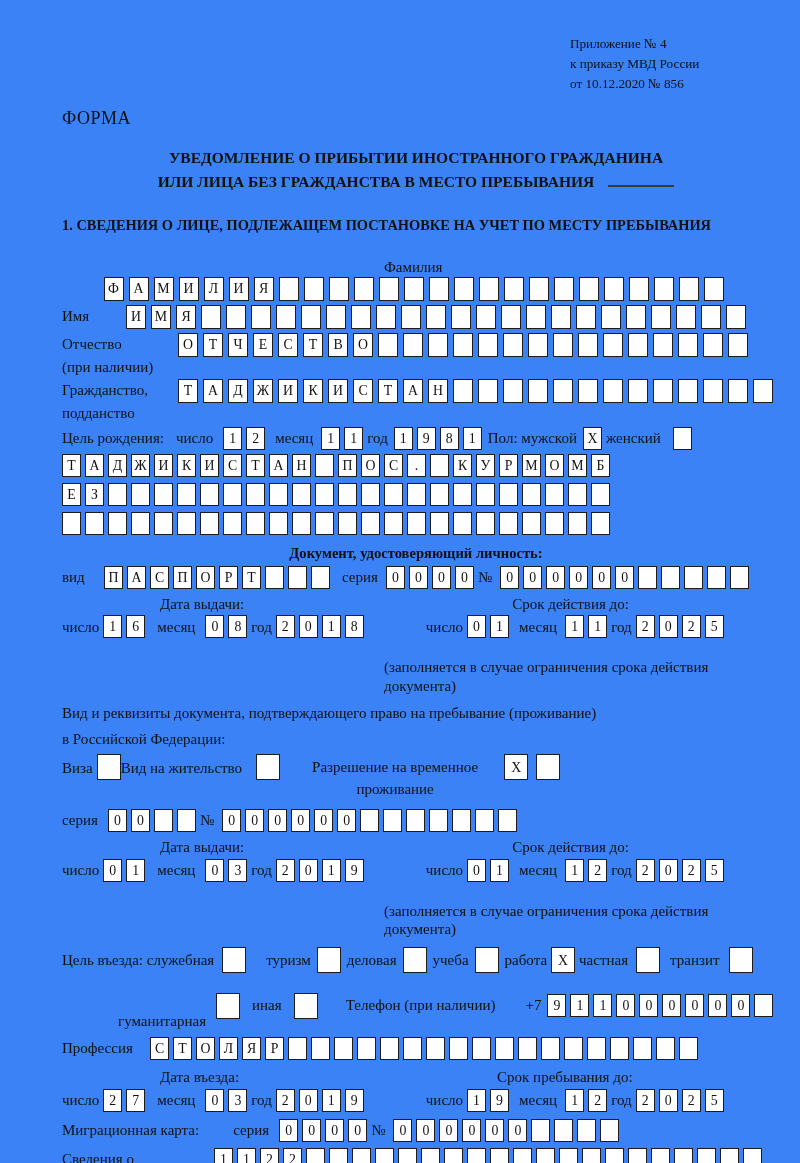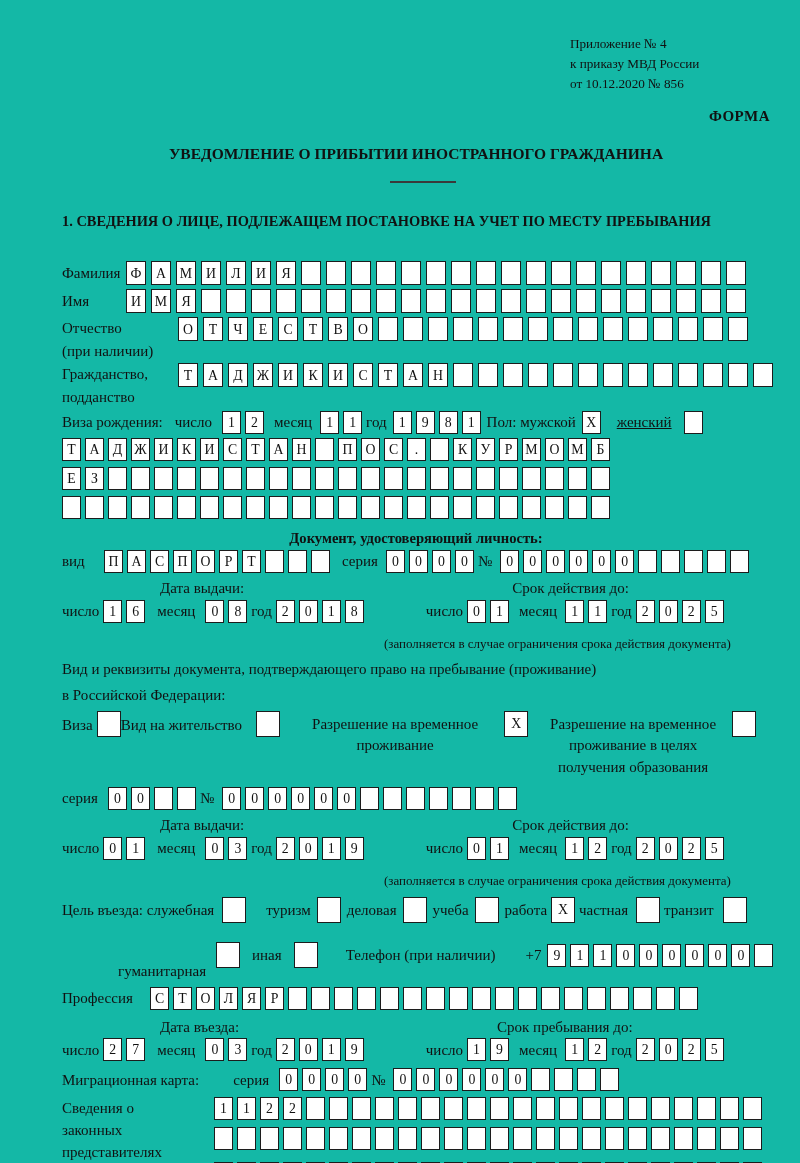--- a/index.html
+++ b/index.html
@@ -1,61 +1,61 @@
 <!DOCTYPE html>
 <html><head>
 <meta charset="utf-8">
 <style>
   html,body{margin:0;padding:0;background:#fff;}
   .page{
     width:800px;height:1163px;box-sizing:border-box;overflow:hidden;
-    padding:34px 30px 0 62px;background:#14b8a6;color:#111;
+    padding:34px 30px 0 62px;background:#3b82f6;color:#111;
     font-family:"Liberation Serif","DejaVu Serif",serif;font-size:15px;line-height:1.25;
   }
   .pre{white-space:pre-line;}
   .appendix{margin-left:508px;font-size:13.2px;line-height:1.5;}
   .revision{margin-left:508px;font-size:12.6px;line-height:1.45;margin-top:3px;}
-  .form-word{text-align:right;font-weight:bold;margin-top:14px;letter-spacing:.5px;font-size:15px;}
+  .form-word{text-align:left;font-weight:normal;margin-top:14px;letter-spacing:.5px;font-size:18px;}
   .title{ text-align:center;font-weight:bold;font-size:15.5px;line-height:1.55;margin-top:16px;}
   .blank-line{display:inline-block;width:66px;border-bottom:2px solid #3a3a3a;margin-left:14px;vertical-align:baseline;}
   .section1{font-weight:bold;font-size:14.4px;margin-top:22px;}
   .row{display:flex;align-items:center;margin-top:4px;}
   .rowt{display:flex;align-items:flex-start;}
   .lbl{flex:none;}
   .cells{display:inline-flex;flex:none;}
   .cell{
     flex:none;box-sizing:border-box;width:20px;height:24px;margin-right:5px;
     border:1.6px solid #1c1c1c;display:inline-flex;align-items:center;justify-content:center;
     font-size:13.8px;background:#fff;
   }
   .sm .cell{width:19px;height:23px;margin-right:4px;}
   .caps{display:flex;margin-top:6px;}
-  .note{font-size:13px;margin-top:13px;}
+  .note{font-size:15px;margin-top:20px;}
   .chk .cell{width:24px;height:26px;margin-right:0;}
   .ctr{text-align:center;}
   .bold{font-weight:bold;}
 </style>
 </head>
 <body>
 
 <div class="page">
 
   <div class="appendix pre">Приложение № 4
 к приказу МВД России
 от 10.12.2020 № 856</div>
   <div class="form-word">ФОРМА</div>
 
   <div class="title">
     <div>УВЕДОМЛЕНИЕ О ПРИБЫТИИ ИНОСТРАННОГО ГРАЖДАНИНА</div>
-    <div><span class="blank-line"></span></div>
+    <div><span>ИЛИ ЛИЦА БЕЗ ГРАЖДАНСТВА В МЕСТО ПРЕБЫВАНИЯ</span><span class="blank-line"></span></div>
   </div>
 
   <div class="section1">1. СВЕДЕНИЯ О ЛИЦЕ, ПОДЛЕЖАЩЕМ ПОСТАНОВКЕ НА УЧЕТ ПО МЕСТУ ПРЕБЫВАНИЯ</div>
 
-  <div class="row" style="margin-top:31px;">
+  <div class="row" style="margin-top:24px;flex-direction:column;">
     <span class="lbl" style="width:64px;">Фамилия</span>
     <span class="cells">
         <span class="cell">Ф</span>
         <span class="cell">А</span>
         <span class="cell">М</span>
         <span class="cell">И</span>
         <span class="cell">Л</span>
         <span class="cell">И</span>
         <span class="cell">Я</span>
         <span class="cell"></span>
@@ -165,21 +165,21 @@
         <span class="cell"></span>
         <span class="cell"></span>
         <span class="cell"></span>
         <span class="cell"></span>
         <span class="cell"></span>
         <span class="cell"></span>
       </span>
   </div>
 
   <div class="row" style="margin-top:2px;">
-    <span class="lbl">Виза рождения:</span>
+    <span class="lbl">Цель рождения:</span>
     <span class="lbl" style="margin-left:12px;">число</span>
     <span class="cells sm" style="margin-left:10px;">
         <span class="cell">1</span>
         <span class="cell">2</span>
       </span>
     <span class="lbl" style="margin-left:6px;">месяц</span>
     <span class="cells sm" style="margin-left:8px;">
         <span class="cell">1</span>
         <span class="cell">1</span>
       </span>
@@ -187,21 +187,21 @@
     <span class="cells sm" style="margin-left:6px;">
         <span class="cell">1</span>
         <span class="cell">9</span>
         <span class="cell">8</span>
         <span class="cell">1</span>
       </span>
     <span class="lbl" style="margin-left:2px;">Пол: мужской</span>
     <span class="cells sm" style="margin-left:6px;">
         <span class="cell">X</span>
       </span>
-    <span class="lbl" style="margin-left:12px;text-decoration:underline;">женский</span>
+    <span class="lbl" style="">женский</span>
     <span class="cells sm" style="margin-left:12px;">
         <span class="cell"></span>
       </span>
   </div>
 
   <div class="rowt" style="margin-top:4px;">
     <span>
       <div class="cells sm">
           <span class="cell">Т</span>
           <span class="cell">А</span>
@@ -373,21 +373,20 @@
         <span class="cell"></span>
       </span>
     <span class="lbl" style="margin-top:5px;">Вид на жительство</span>
     <span class="cells chk" style="margin-left:14px;">
         <span class="cell"></span>
       </span>
     <span class="lbl ctr" style="margin-left:16px;width:198px;line-height:1.45;margin-top:3px;">Разрешение на временное проживание</span>
     <span class="cells chk" style="margin-left:10px;">
         <span class="cell">X</span>
       </span>
-    <span class="lbl ctr" style="margin-left:14px;width:182px;line-height:1.45;margin-top:3px;">Разрешение на временное проживание в целях получения образования</span>
     <span class="cells chk" style="margin-left:8px;">
         <span class="cell"></span>
       </span>
   </div>
 
   <div class="row" style="margin-top:8px;">
     <span class="lbl">серия</span>
     <span class="cells sm" style="margin-left:10px;">
         <span class="cell">0</span>
         <span class="cell">0</span>
@@ -472,21 +471,21 @@
         <span class="cell"></span>
       </span>
     <span class="lbl" style="margin-left:6px;">работа</span>
     <span class="cells chk" style="margin-left:4px;">
         <span class="cell">X</span>
       </span>
     <span class="lbl" style="margin-left:4px;">частная</span>
     <span class="cells chk" style="margin-left:8px;">
         <span class="cell"></span>
       </span>
-    <span class="lbl" style="margin-left:4px;">транзит</span>
+    <span class="lbl" style="margin-left:10px;">транзит</span>
     <span class="cells chk" style="margin-left:10px;">
         <span class="cell"></span>
       </span>
   </div>
 
   <div class="row" style="margin-top:7px;">
     <span class="lbl" style="margin-left:56px;margin-top:32px;">гуманитарная</span>
     <span class="cells chk" style="margin-left:10px;">
         <span class="cell"></span>
       </span>

